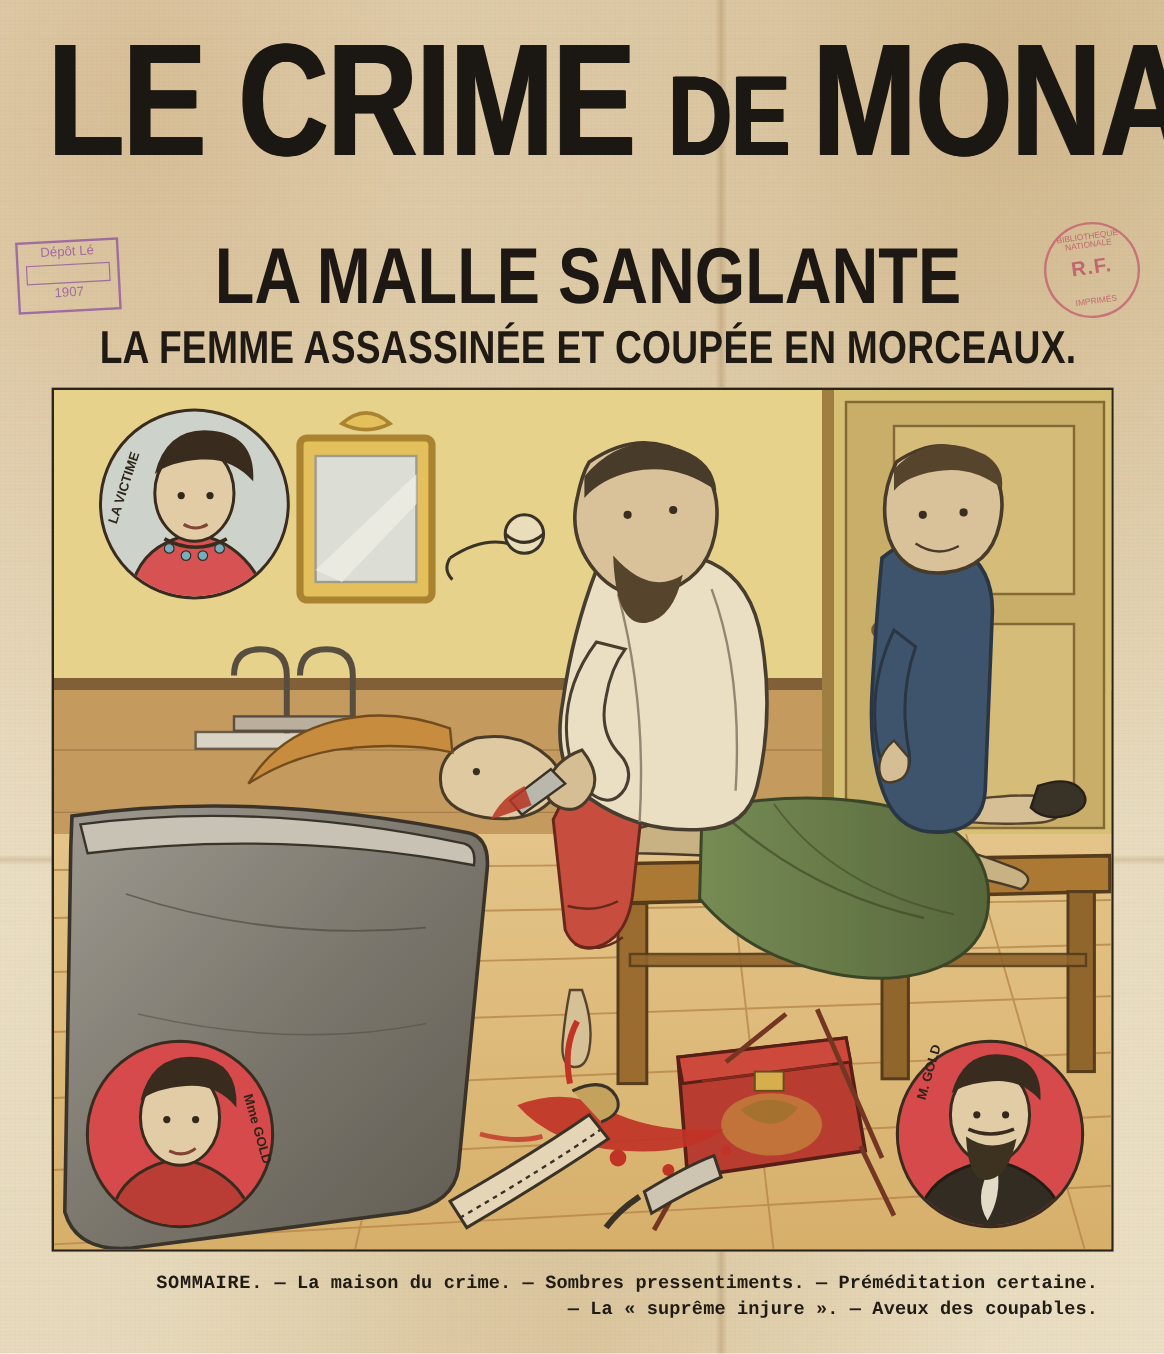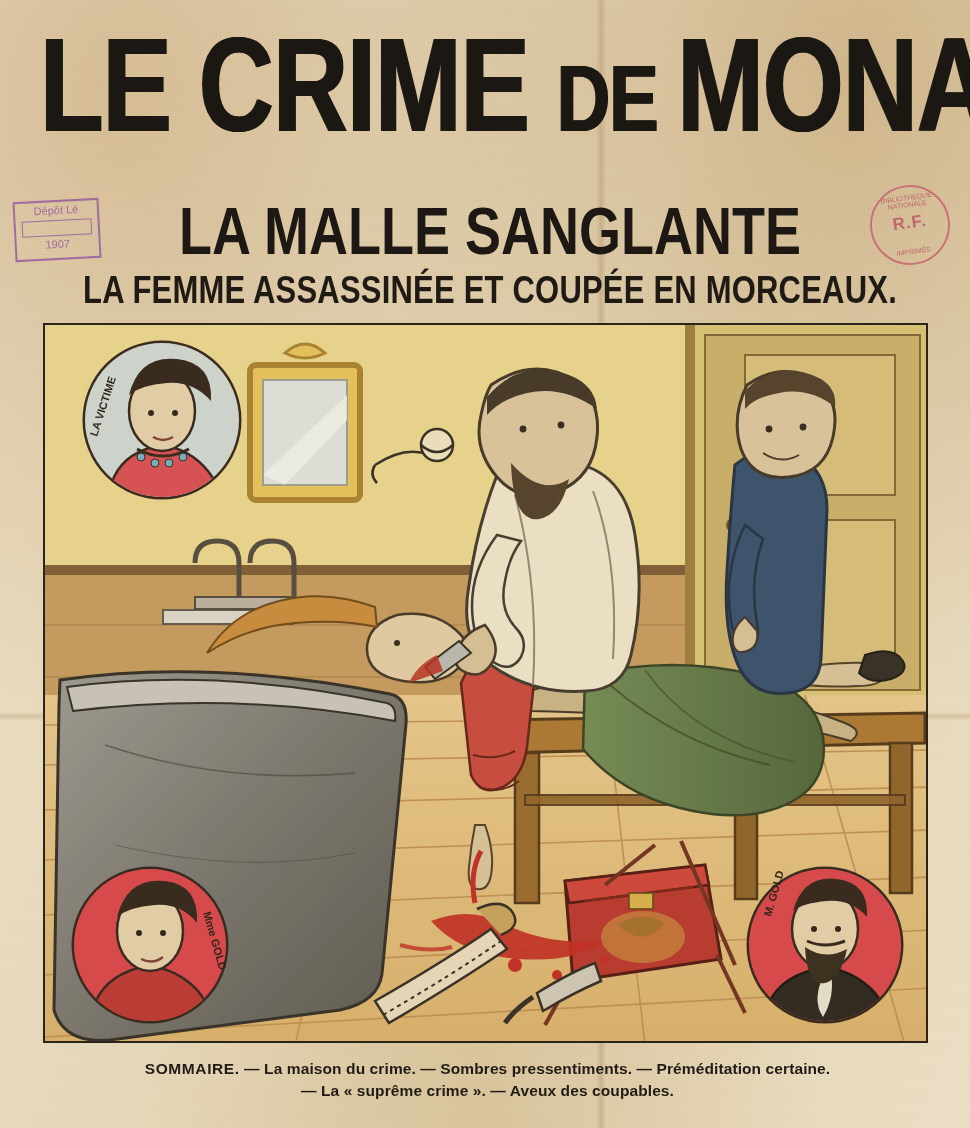--- a/index.html
+++ b/index.html
@@ -170,22 +170,22 @@
     background: #f1e7cf;
   }
   #illus svg { display: block; }
 
   
   .summary {
     position: absolute;
     left: 60px;
     top: 1058px;
     width: 855px;
-    text-align: center;
-    font-family: Liberation Sans, sans-serif;
+    text-align: right;
+    font-family: Liberation Mono, monospace;
     font-size: 15.5px;
     font-weight: bold;
     line-height: 1.45;
     color: #201b15;
     letter-spacing: .1px;
   }
   .summary .lbl { letter-spacing: .6px; }
 </style>
 </head>
 <body>
@@ -447,16 +447,16 @@
       </g>
 
       <rect x="0" y="0" width="885" height="720" fill="#c9a15e" opacity="0.10"></rect>
     </svg>
   </div>
 
   <div class="summary">
     <div>
       <span class="lbl">SOMMAIRE.</span><span> — La maison du crime. — Sombres pressentiments. — Préméditation certaine.</span>
     </div>
-    <div>— La « suprême crime ». — Aveux des coupables.</div>
+    <div>— La « suprême injure ». — Aveux des coupables.</div>
   </div>
 
 </div>
 
 </body></html>

